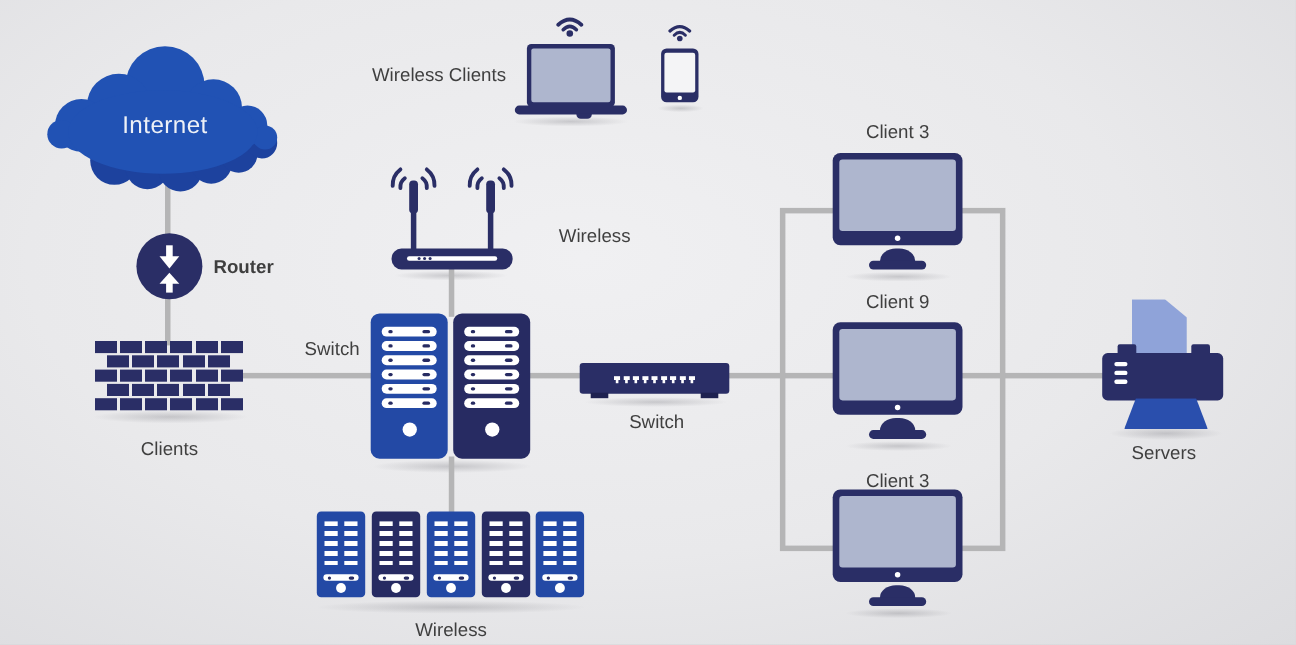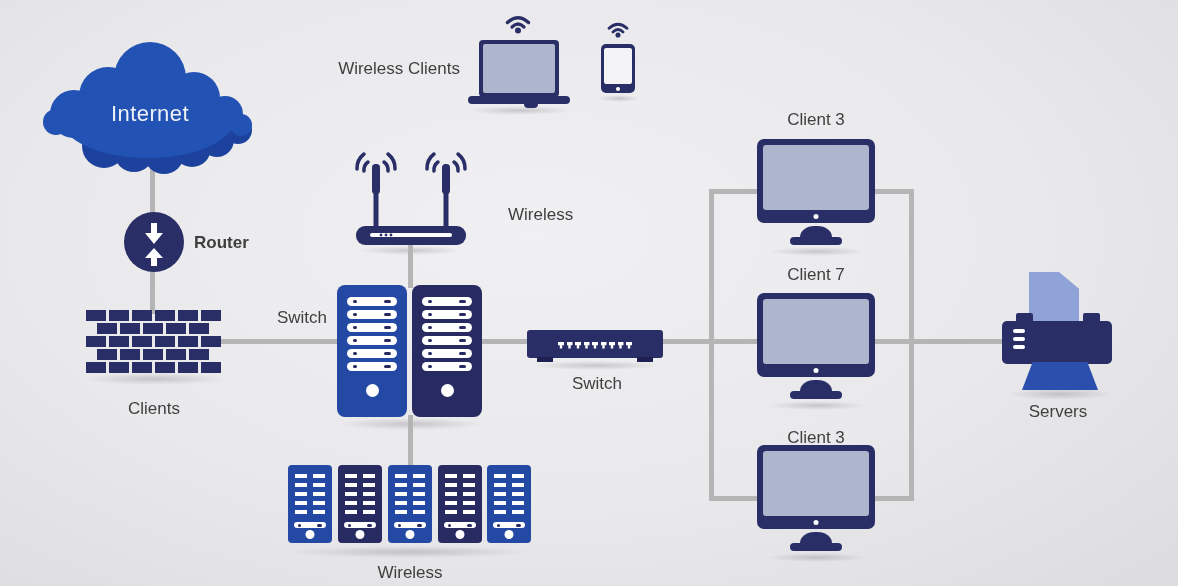--- a/index.html
+++ b/index.html
@@ -247,21 +247,21 @@
   </div>
   <div class="lbl center" style="left:360px;top:563px;width:100px;">Wireless</div>
 
   <div class="lbl center" style="left:766px;top:110px;width:100px;">Client 3</div>
   <div class="mon dev" style="top:139px;">
     <div class="mon-screen"></div>
   </div>
   <div class="mon-dome dev" style="top:226px;"></div>
   <div class="mon-base dev" style="top:237px;"></div>
 
-  <div class="lbl center" style="left:766px;top:265px;width:100px;">Client 7</div>
+  <div class="lbl center" style="left:766px;top:265px;width:100px;">Client 9</div>
   <div class="mon dev" style="top:293px;">
     <div class="mon-screen"></div>
   </div>
   <div class="mon-dome dev" style="top:380px;"></div>
   <div class="mon-base dev" style="top:391px;"></div>
 
   <div class="lbl center" style="left:766px;top:428px;width:100px;">Client 3</div>
   <div class="mon dev" style="top:445px;">
     <div class="mon-screen"></div>
   </div>

